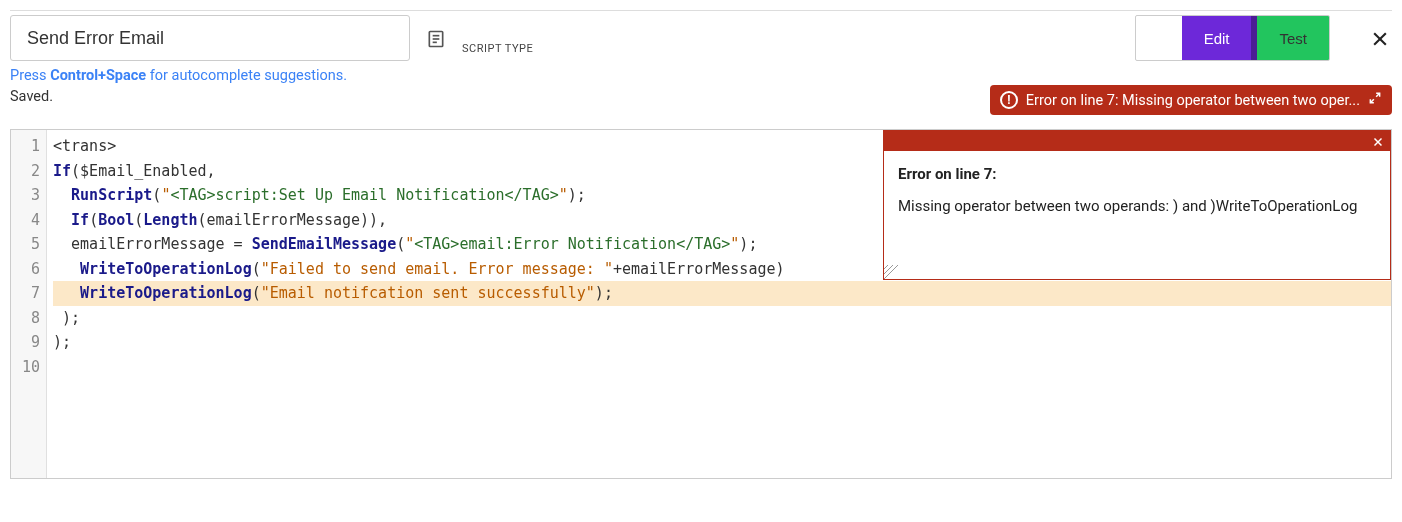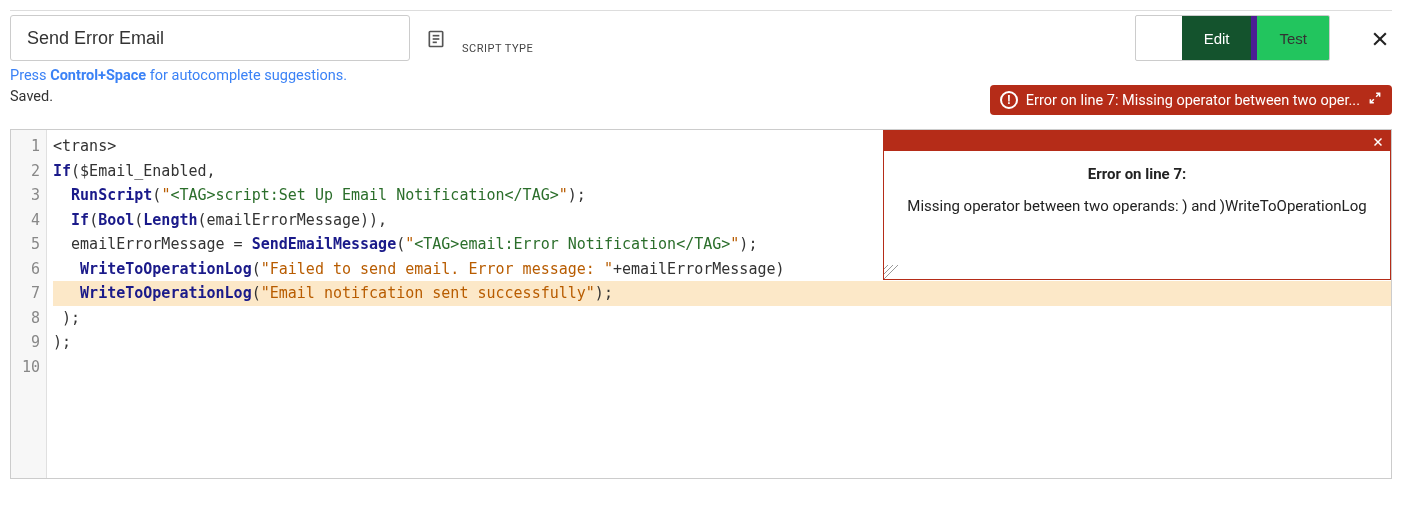--- a/index.html
+++ b/index.html
@@ -69,21 +69,21 @@
     display: flex;
     align-items: center;
     gap: 0;
     margin-bottom: 0;
     border: 1px solid #ccc;
     border-radius: 2px;
     overflow: hidden;
     height: 46px;
   }
   .btn-edit {
-    background: #14532d;
+    background: #6d28d9;
     color: #fff;
     border: none;
     padding: 0 22px;
     height: 100%;
     font-size: 15px;
     cursor: pointer;
     margin-left: 46px;
   }
   .btn-test {
     background: #22c55e;
@@ -176,21 +176,20 @@
     height: 20px;
     display:flex; justify-content:flex-end; align-items:center;
     padding: 0 4px;
   }
   .error-panel-hdr .x { width:14px;height:14px;cursor:pointer; }
   .error-panel-body {
     padding: 14px 14px 64px 14px;
     font-size: 15px;
     color: #222;
     font-family: -apple-system, BlinkMacSystemFont, "Segoe UI", Roboto, sans-serif;
-    text-align: center;
   }
   .error-panel-body .ttl { font-weight:700; margin-bottom:14px; }
   .error-panel .resize {
     position:absolute; bottom:0; left:0; width:14px;height:14px;
     cursor: nesw-resize;
   }
   .resize svg { display:block; }
 </style>
 </head>
 <body>

